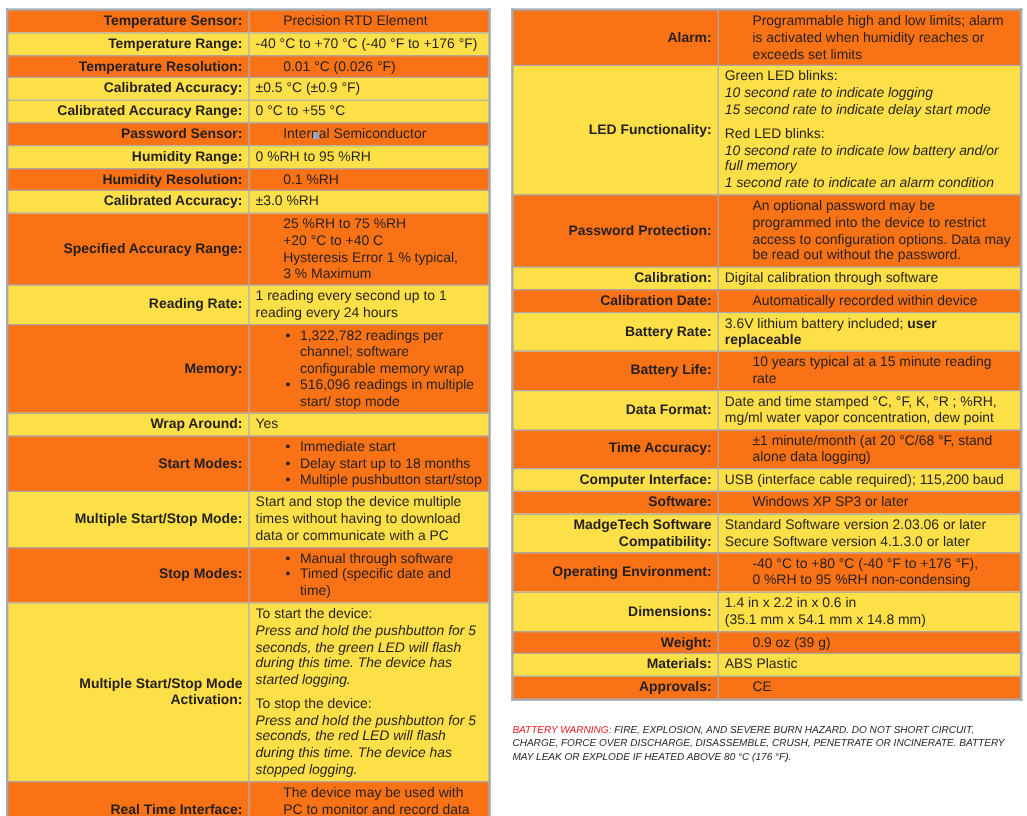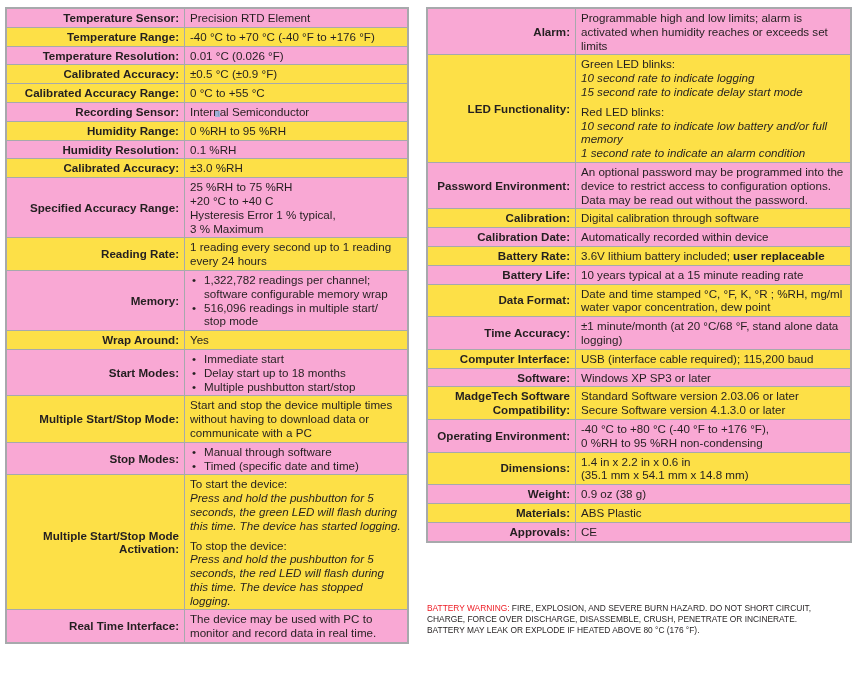--- a/index.html
+++ b/index.html
@@ -14,21 +14,21 @@
     font-size: 11.6px; line-height: 13.8px;
     border: 2px solid #a7a9ac;
   }
   #left-table { left: 5px; width: 404px; }
   #right-table { left: 426px; width: 426px; }
   .spec-table td {
     border: 1px solid #a7a9ac;
     vertical-align: middle;
     padding: 2px 5px 2px 5px;
   }
-  .spec-table tr.shade td { background: #f9a8d4; }
+  .spec-table tr.shade td { background: #f97316; padding-left: 28px; }
   .spec-table tr.plain td { background: #fde047; }
   .spec-table td.label {
     text-align: right; font-weight: bold; white-space: nowrap;
     padding-right: 5px;
   }
   #left-table td.label { width: 167px; }
   #right-table td.label { width: 137px; margin-left: 16px; }
   .spec-table td.value { text-align: left; }
   .v-line { display: block; }
   .v-italic { font-style: italic; }
@@ -40,20 +40,21 @@
   }
   .caret-marker {
     display: inline-block; width: 5px; height: 6px; background: #8fb3d9;
     vertical-align: -1px; margin-left: -5px; opacity: 0.85;
   }
   .bold { font-weight: bold; margin-top: 28px; }
   .warning {
     position: absolute; left: 427px; top: 603px; width: 410px;
     font-size: 8.4px; line-height: 11px; color: #231f20;
     text-transform: uppercase;
+    font-style: italic;
   }
   .warning .warn-label { color: #ed1c24; }
 </style>
 </head>
 <body>
 
 <table id="left-table" class="spec-table">
   <tbody>
       <tr class="shade">
         <td class="label">Temperature Sensor:</td>
@@ -79,21 +80,21 @@
           <span class="v-line"><span>±0.5 °C (±0.9 °F)</span></span>
         </td>
       </tr>
       <tr class="plain">
         <td class="label">Calibrated Accuracy Range:</td>
         <td class="value">
           <span class="v-line"><span>0 °C to +55 °C</span></span>
         </td>
       </tr>
       <tr class="shade">
-        <td class="label">Recording Sensor:</td>
+        <td class="label">Password Sensor:</td>
         <td class="value">
           <span class="v-line"><span>Intern</span><span class="caret-marker"></span><span>al Semiconductor</span></span>
         </td>
       </tr>
       <tr class="plain">
         <td class="label">Humidity Range:</td>
         <td class="value">
           <span class="v-line"><span>0 %RH to 95 %RH</span></span>
         </td>
       </tr>
@@ -200,21 +201,21 @@
           <span class="v-line"><span>Green LED blinks:</span></span>
           <span class="v-line v-italic"><span>10 second rate to indicate logging</span></span>
           <span class="v-line v-italic"><span>15 second rate to indicate delay start mode</span></span>
           <span class="v-gap"></span>
           <span class="v-line"><span>Red LED blinks:</span></span>
           <span class="v-line v-italic"><span>10 second rate to indicate low battery and/or full memory</span></span>
           <span class="v-line v-italic"><span>1 second rate to indicate an alarm condition</span></span>
         </td>
       </tr>
       <tr class="shade">
-        <td class="label">Password Environment:</td>
+        <td class="label">Password Protection:</td>
         <td class="value">
           <span class="v-line"><span>An optional password may be programmed into the device to restrict access to configuration options. Data may be read out without the password.</span></span>
         </td>
       </tr>
       <tr class="plain">
         <td class="label">Calibration:</td>
         <td class="value">
           <span class="v-line"><span>Digital calibration through software</span></span>
         </td>
       </tr>
@@ -280,21 +281,21 @@
       <tr class="plain">
         <td class="label">Dimensions:</td>
         <td class="value">
           <span class="v-line"><span>1.4 in x 2.2 in x 0.6 in</span></span>
           <span class="v-line"><span>(35.1 mm x 54.1 mm x 14.8 mm)</span></span>
         </td>
       </tr>
       <tr class="shade">
         <td class="label">Weight:</td>
         <td class="value">
-          <span class="v-line"><span>0.9 oz (38 g)</span></span>
+          <span class="v-line"><span>0.9 oz (39 g)</span></span>
         </td>
       </tr>
       <tr class="plain">
         <td class="label">Materials:</td>
         <td class="value">
           <span class="v-line"><span>ABS Plastic</span></span>
         </td>
       </tr>
       <tr class="shade">
         <td class="label">Approvals:</td>

